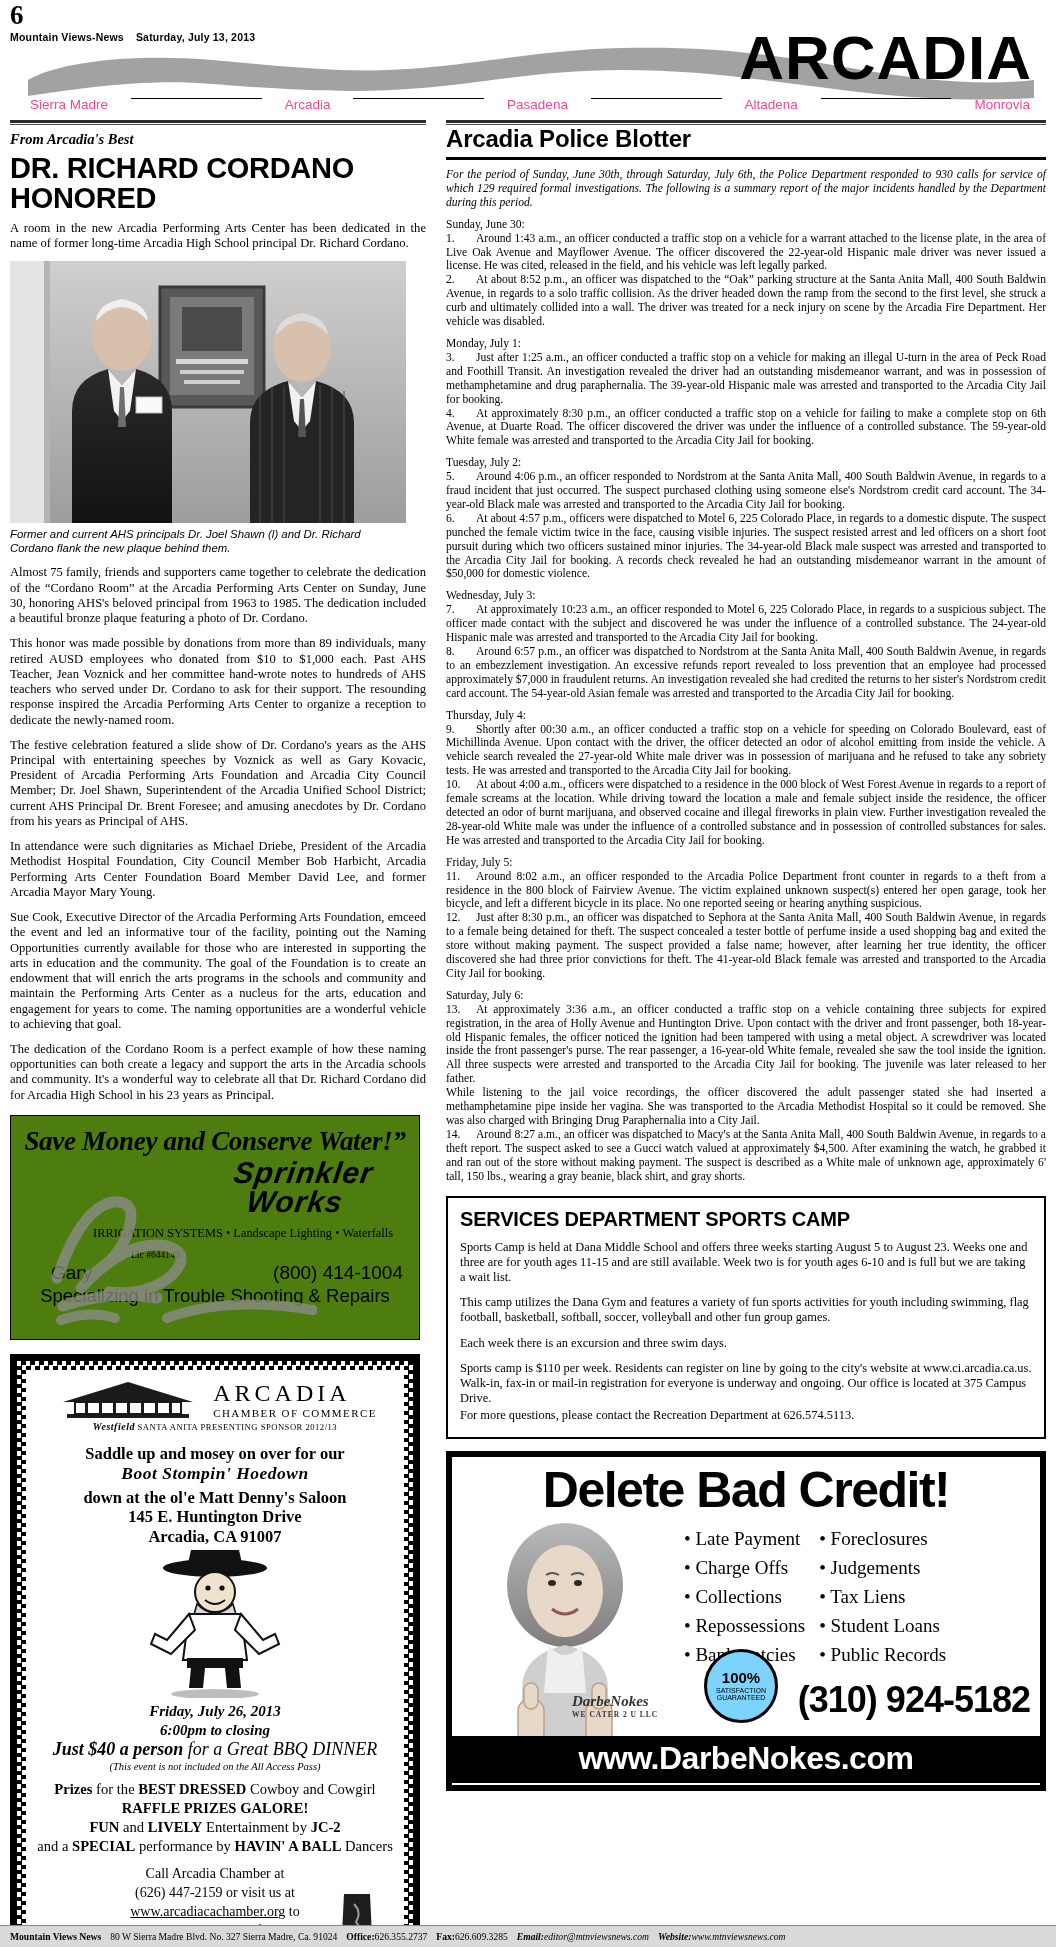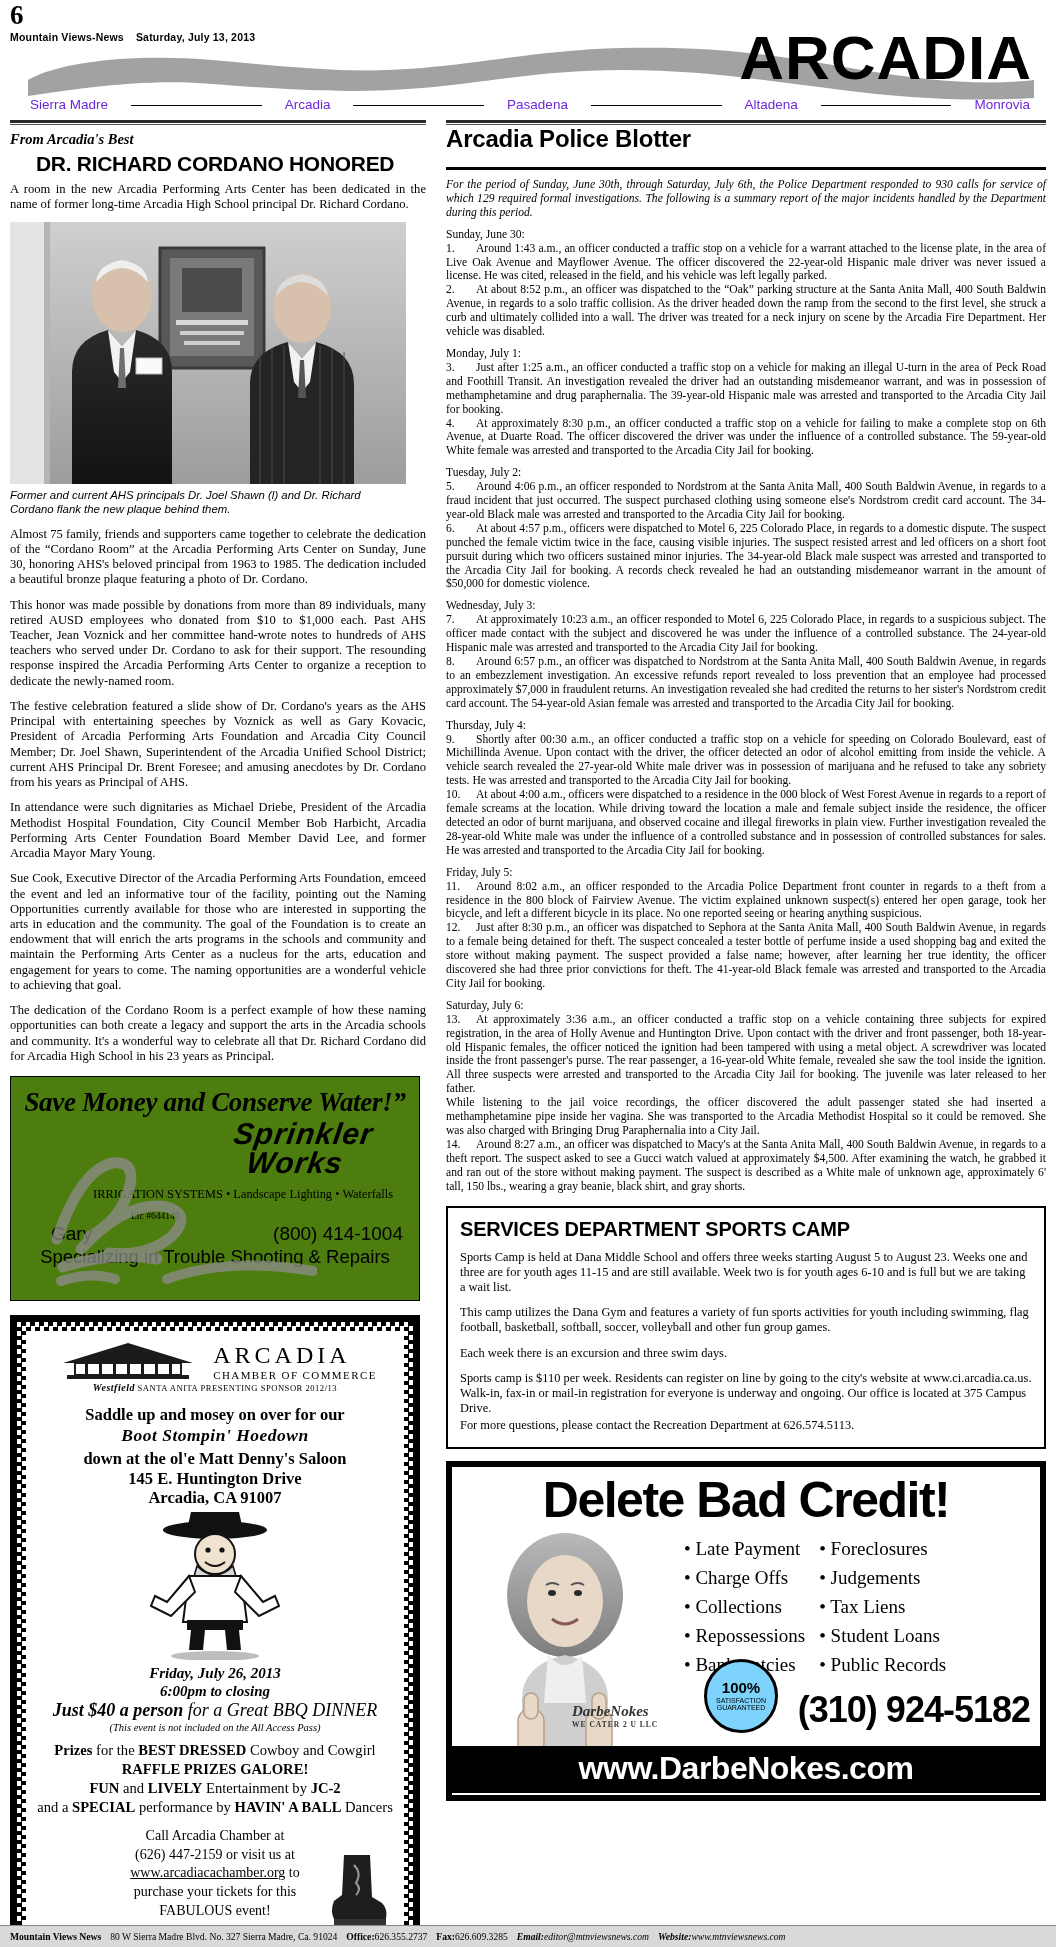--- a/index.html
+++ b/index.html
@@ -32,45 +32,45 @@
   }
   .swoosh svg { display: block; }
   .bigword {
     position: absolute; right: 24px; top: 27px;
     font-family: "Liberation Sans", sans-serif;
     font-size: 62px; font-weight: bold; letter-spacing: 1px;
     line-height: 1; color: #000;
   }
   .cities {
     position: absolute; left: 30px; top: 97px; width: 1000px;
-    display: flex; align-items: center; justify-content: space-between;
-    font-family: "Liberation Sans", sans-serif;
-    font-size: 13px; color: #6d28d9; gap: 21px;
+    display: flex; align-items: flex-start; justify-content: space-between;
+    font-family: "Liberation Sans", sans-serif;
+    font-size: 13px; color: #ec4899; gap: 21px;
   }
   .cities .seg { flex: 1 1 auto; height: 1px; background: #000; margin: 0 2px; position: relative; top: 1px;}
   .cities .cname { white-space: nowrap; font-size: 13.5px; }
 
   
   .rule-thick { height: 3px; background: #2b2b2b; }
   .rule-thin  { height: 1px; background: #555; }
 
   
   .cols { position: relative; width: 1056px; padding: 0 10px; display: flex; gap: 0; }
   .col-left  { width: 424px; padding-right: 8px; }
   .col-right { width: 612px; padding-left: 12px; }
 
   .kicker {
     font-family: "Liberation Serif", serif;
     font-style: italic; font-weight: bold;
     font-size: 14.5px; margin-top: 6px;
   }
   .headline {
     font-family: "Liberation Sans", sans-serif;
-    font-size: 21px; font-weight: bold; letter-spacing: -0.3px;
-    margin-top: 5px; line-height: 1.05; margin-left: 26px;
+    font-size: 29px; font-weight: bold; letter-spacing: -0.3px;
+    margin-top: 5px; line-height: 1.05;
   }
   .deck {
     font-family: "Liberation Serif", serif;
     font-size: 12.6px; line-height: 1.22; margin-top: 7px; text-align: justify;
   }
 
   
   .photo-wrap { margin-top: 9px; width: 396px; }
   .photo { width: 396px; height: 262px; display: block; border: 0; }
   .caption {
@@ -83,21 +83,21 @@
     font-family: "Liberation Serif", serif;
     font-size: 12.55px; line-height: 1.215;
     text-align: justify; margin-top: 10px;
     hyphens: auto;
   }
 
   
   .blotter-head {
     font-family: "Liberation Sans", sans-serif;
     font-size: 24px; font-weight: bold; letter-spacing: -0.2px;
-    padding-bottom: 14px; width: 100%;
+    padding-bottom: 4px; width: 100%;
   }
   .blotter-underline { height: 3px; background: #000; width: 100%; margin-bottom: 8px; }
   .blotter-intro {
     font-family: "Liberation Serif", serif;
     font-style: italic; font-size: 11.6px; line-height: 1.2;
     text-align: justify;
   }
   .day-head {
     font-family: "Liberation Serif", serif;
     font-size: 11.6px; margin-top: 8px; line-height: 1.2;

